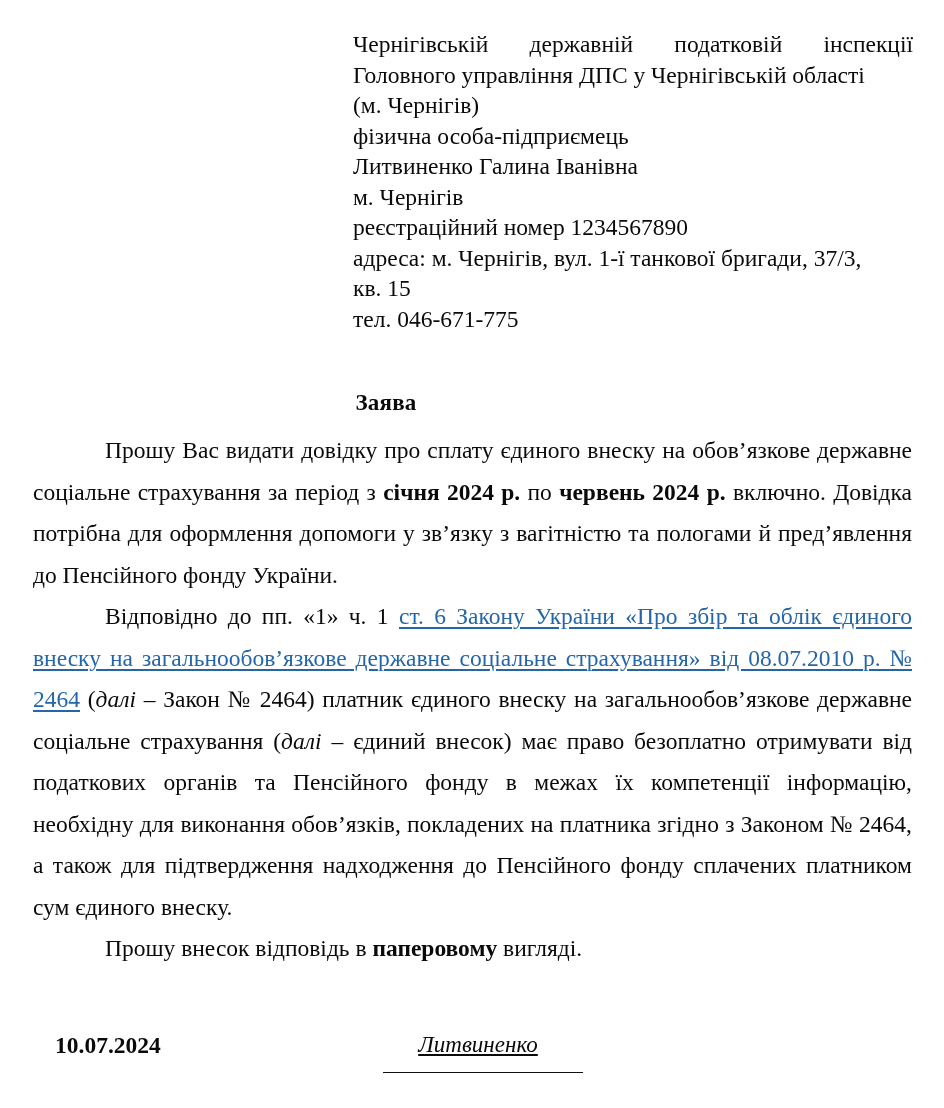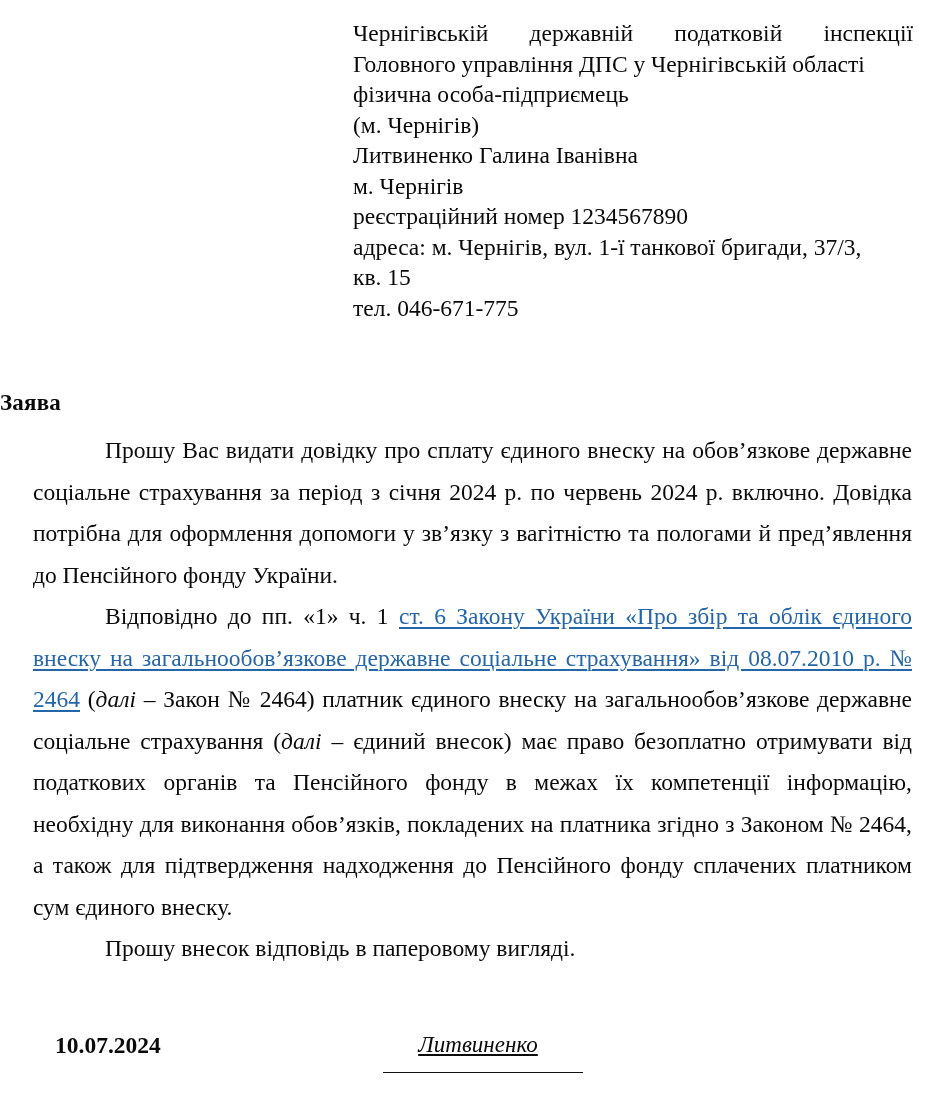--- a/index.html
+++ b/index.html
@@ -37,33 +37,34 @@
     text-align: justify;
     text-justify: inter-word;
   }
   .addressee .ln {
     display: block;
   }
   
   .addressee .ln.justify-line {
     text-align: justify;
     text-align-last: justify;
+    margin-top: 11px;
   }
   .addressee .ln.plain {
     text-align: center;
     text-align-last: left;
   }
 
   
   .doc-title {
     position: absolute;
     left: 0;
     top: 390px;
     width: 772px;
-    text-align: left;
+    text-align: center;
     font-size: 23px;
     font-weight: bold;
     letter-spacing: 0.2px;
   }
 
   
   .body-text {
     position: absolute;
     left: 33px;
     top: 430px;
@@ -74,21 +75,21 @@
     text-justify: inter-word;
   }
   .body-text p {
     margin: 0 0 0 0;
     text-indent: 72px;
     text-align: justify;
   }
   .body-text p.last-justify {
     text-align-last: left;
   }
-  b, strong { font-weight: normal; }
+  b, strong { font-weight: bold; }
   i, em { font-style: italic; }
 
   .lawlink {
     color: #2566A8;
     text-decoration: underline;
     text-decoration-thickness: 1.5px;
     text-underline-offset: 3px;
   }
 
   
@@ -134,22 +135,22 @@
   }
 </style>
 </head>
 <body>
 
 <div class="page">
 
   <div class="addressee">
     <span class="ln justify-line">Чернігівській державній податковій інспекції</span>
     <span class="ln plain">Головного управління ДПС у Чернігівській області</span>
+    <span class="ln plain">(м. Чернігів)</span>
     <span class="ln plain">фізична особа-підприємець</span>
-    <span class="ln plain">(м. Чернігів)</span>
     <span class="ln plain">Литвиненко Галина Іванівна</span>
     <span class="ln plain">м. Чернігів</span>
     <span class="ln plain">реєстраційний номер 1234567890</span>
     <span class="ln plain">адреса: м. Чернігів, вул. 1-ї танкової бригади, 37/3,</span>
     <span class="ln plain">кв. 15</span>
     <span class="ln plain">тел. 046-671-775</span>
   </div>
 
   <div class="doc-title">Заява</div>
 

